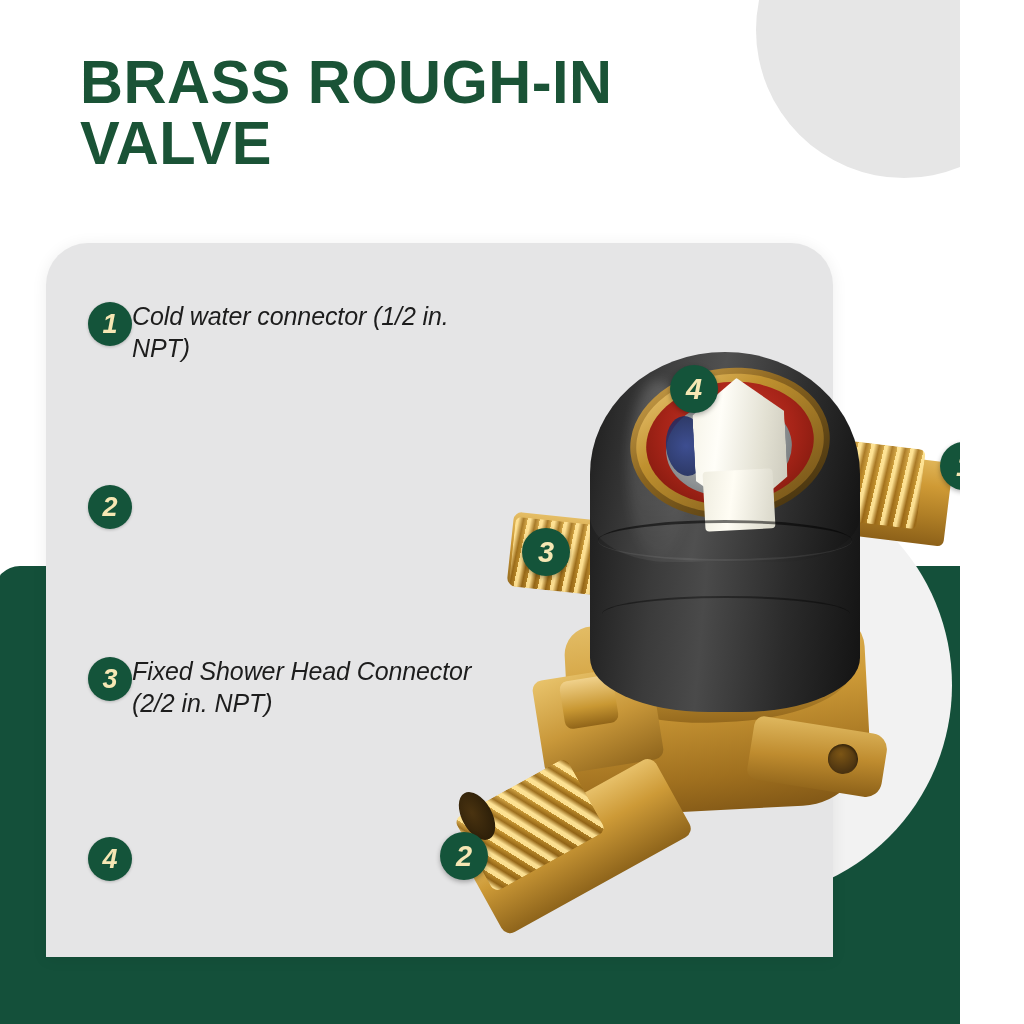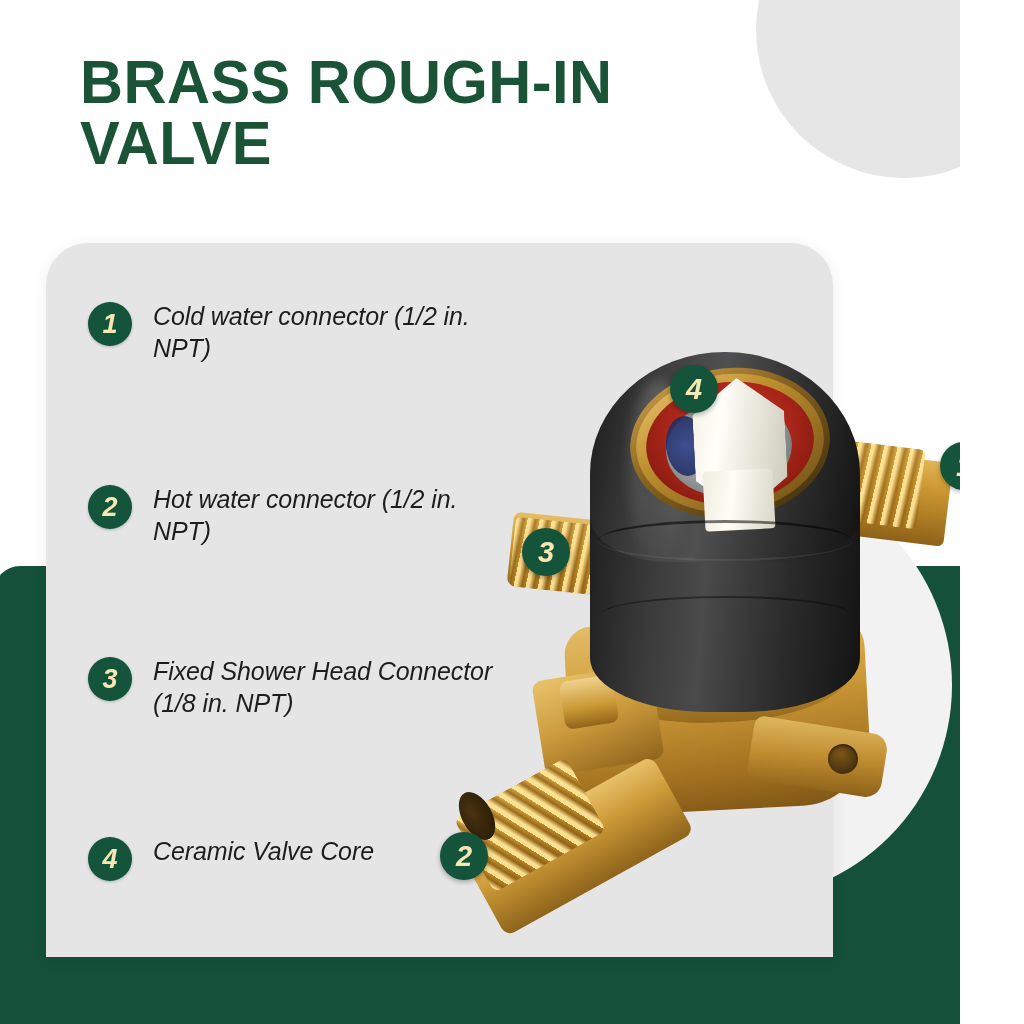--- a/index.html
+++ b/index.html
@@ -108,21 +108,20 @@
     font-size: 27px;
     font-weight: bold;
     font-style: italic;
     display: flex;
     align-items: center;
     justify-content: center;
     box-shadow: 0 1px 3px rgba(0,0,0,0.22);
     margin-top: 2px;
   }
   .legend-text {
-    margin-left: 21px;
     font-size: 25px;
     line-height: 1.28;
     font-style: italic;
     color: #1d1d1d;
     font-weight: 500;
     letter-spacing: -0.1px;
     max-width: 360px;
   }
 
   
@@ -474,31 +473,29 @@
 
   <div class="legend">
 
     <div class="legend-item i0">
       <div class="badge">1</div>
       <div class="legend-text">Cold water  connector (1/2 in. NPT)</div>
     </div>
 
     <div class="legend-item i1">
       <div class="badge">2</div>
-      <div class="legend-text">Hot water  connector (1/2 in. NPT)</div>
     </div>
 
     <div class="legend-item i2">
       <div class="badge">3</div>
-      <div class="legend-text">Fixed Shower Head Connector (1/8 in. NPT)</div>
+      <div class="legend-text">Fixed Shower Head Connector (2/2 in. NPT)</div>
     </div>
 
     <div class="legend-item i3">
       <div class="badge">4</div>
-      <div class="legend-text">Ceramic Valve Core</div>
     </div>
 
   </div>
 
   <div class="product">
 
     <div class="arm-right"></div>
     <div class="thread-right"></div>
 
     <div class="arm-left"></div>

